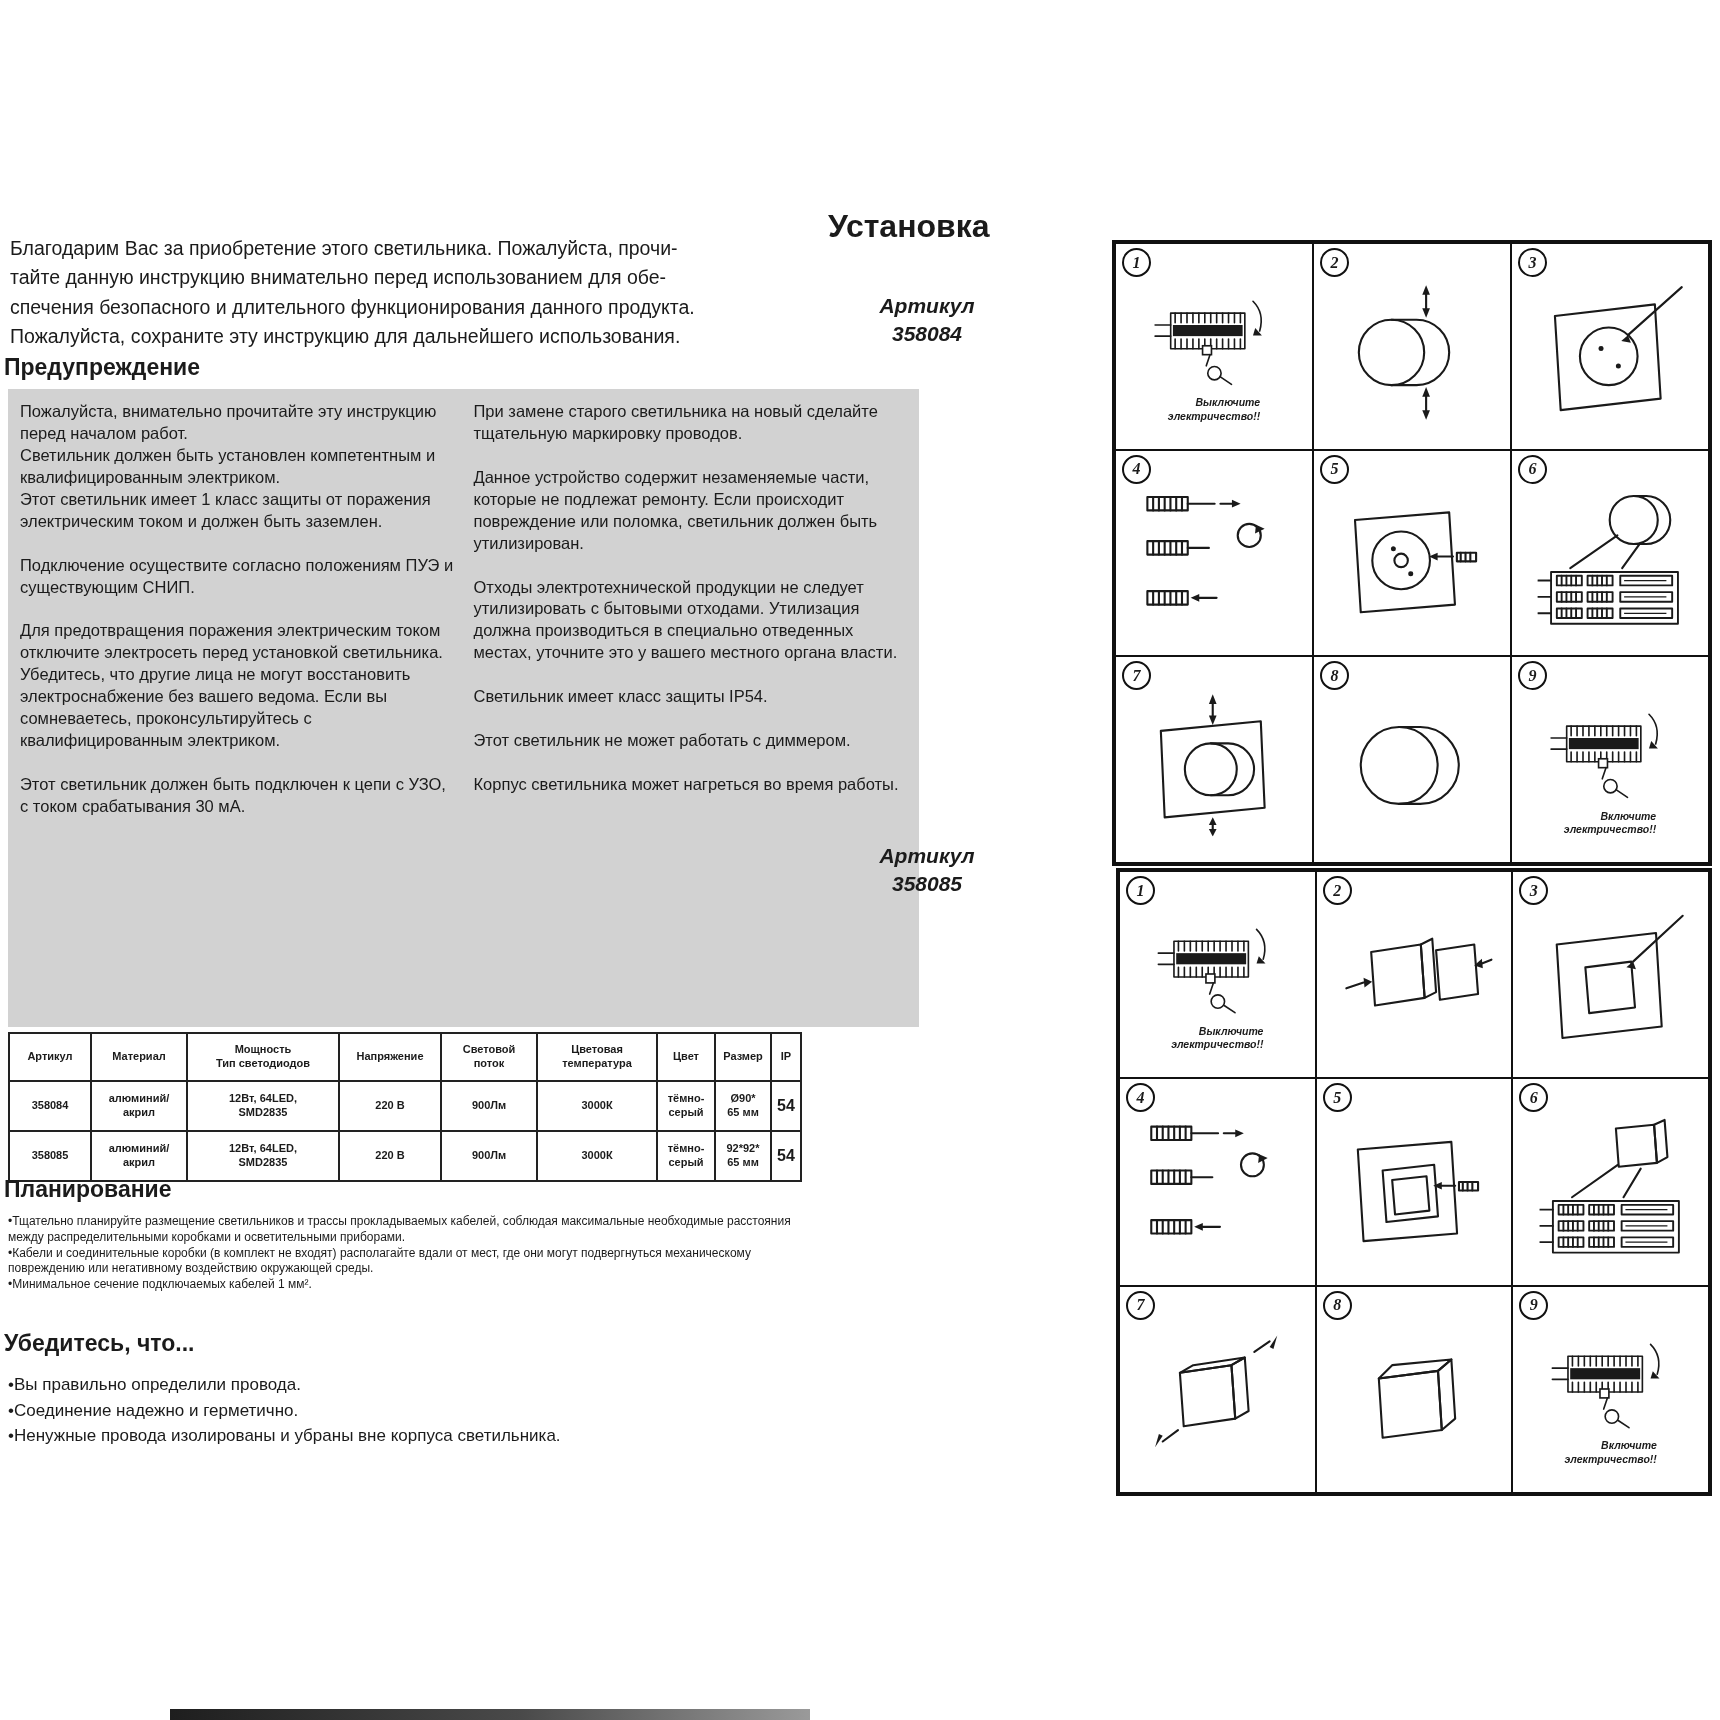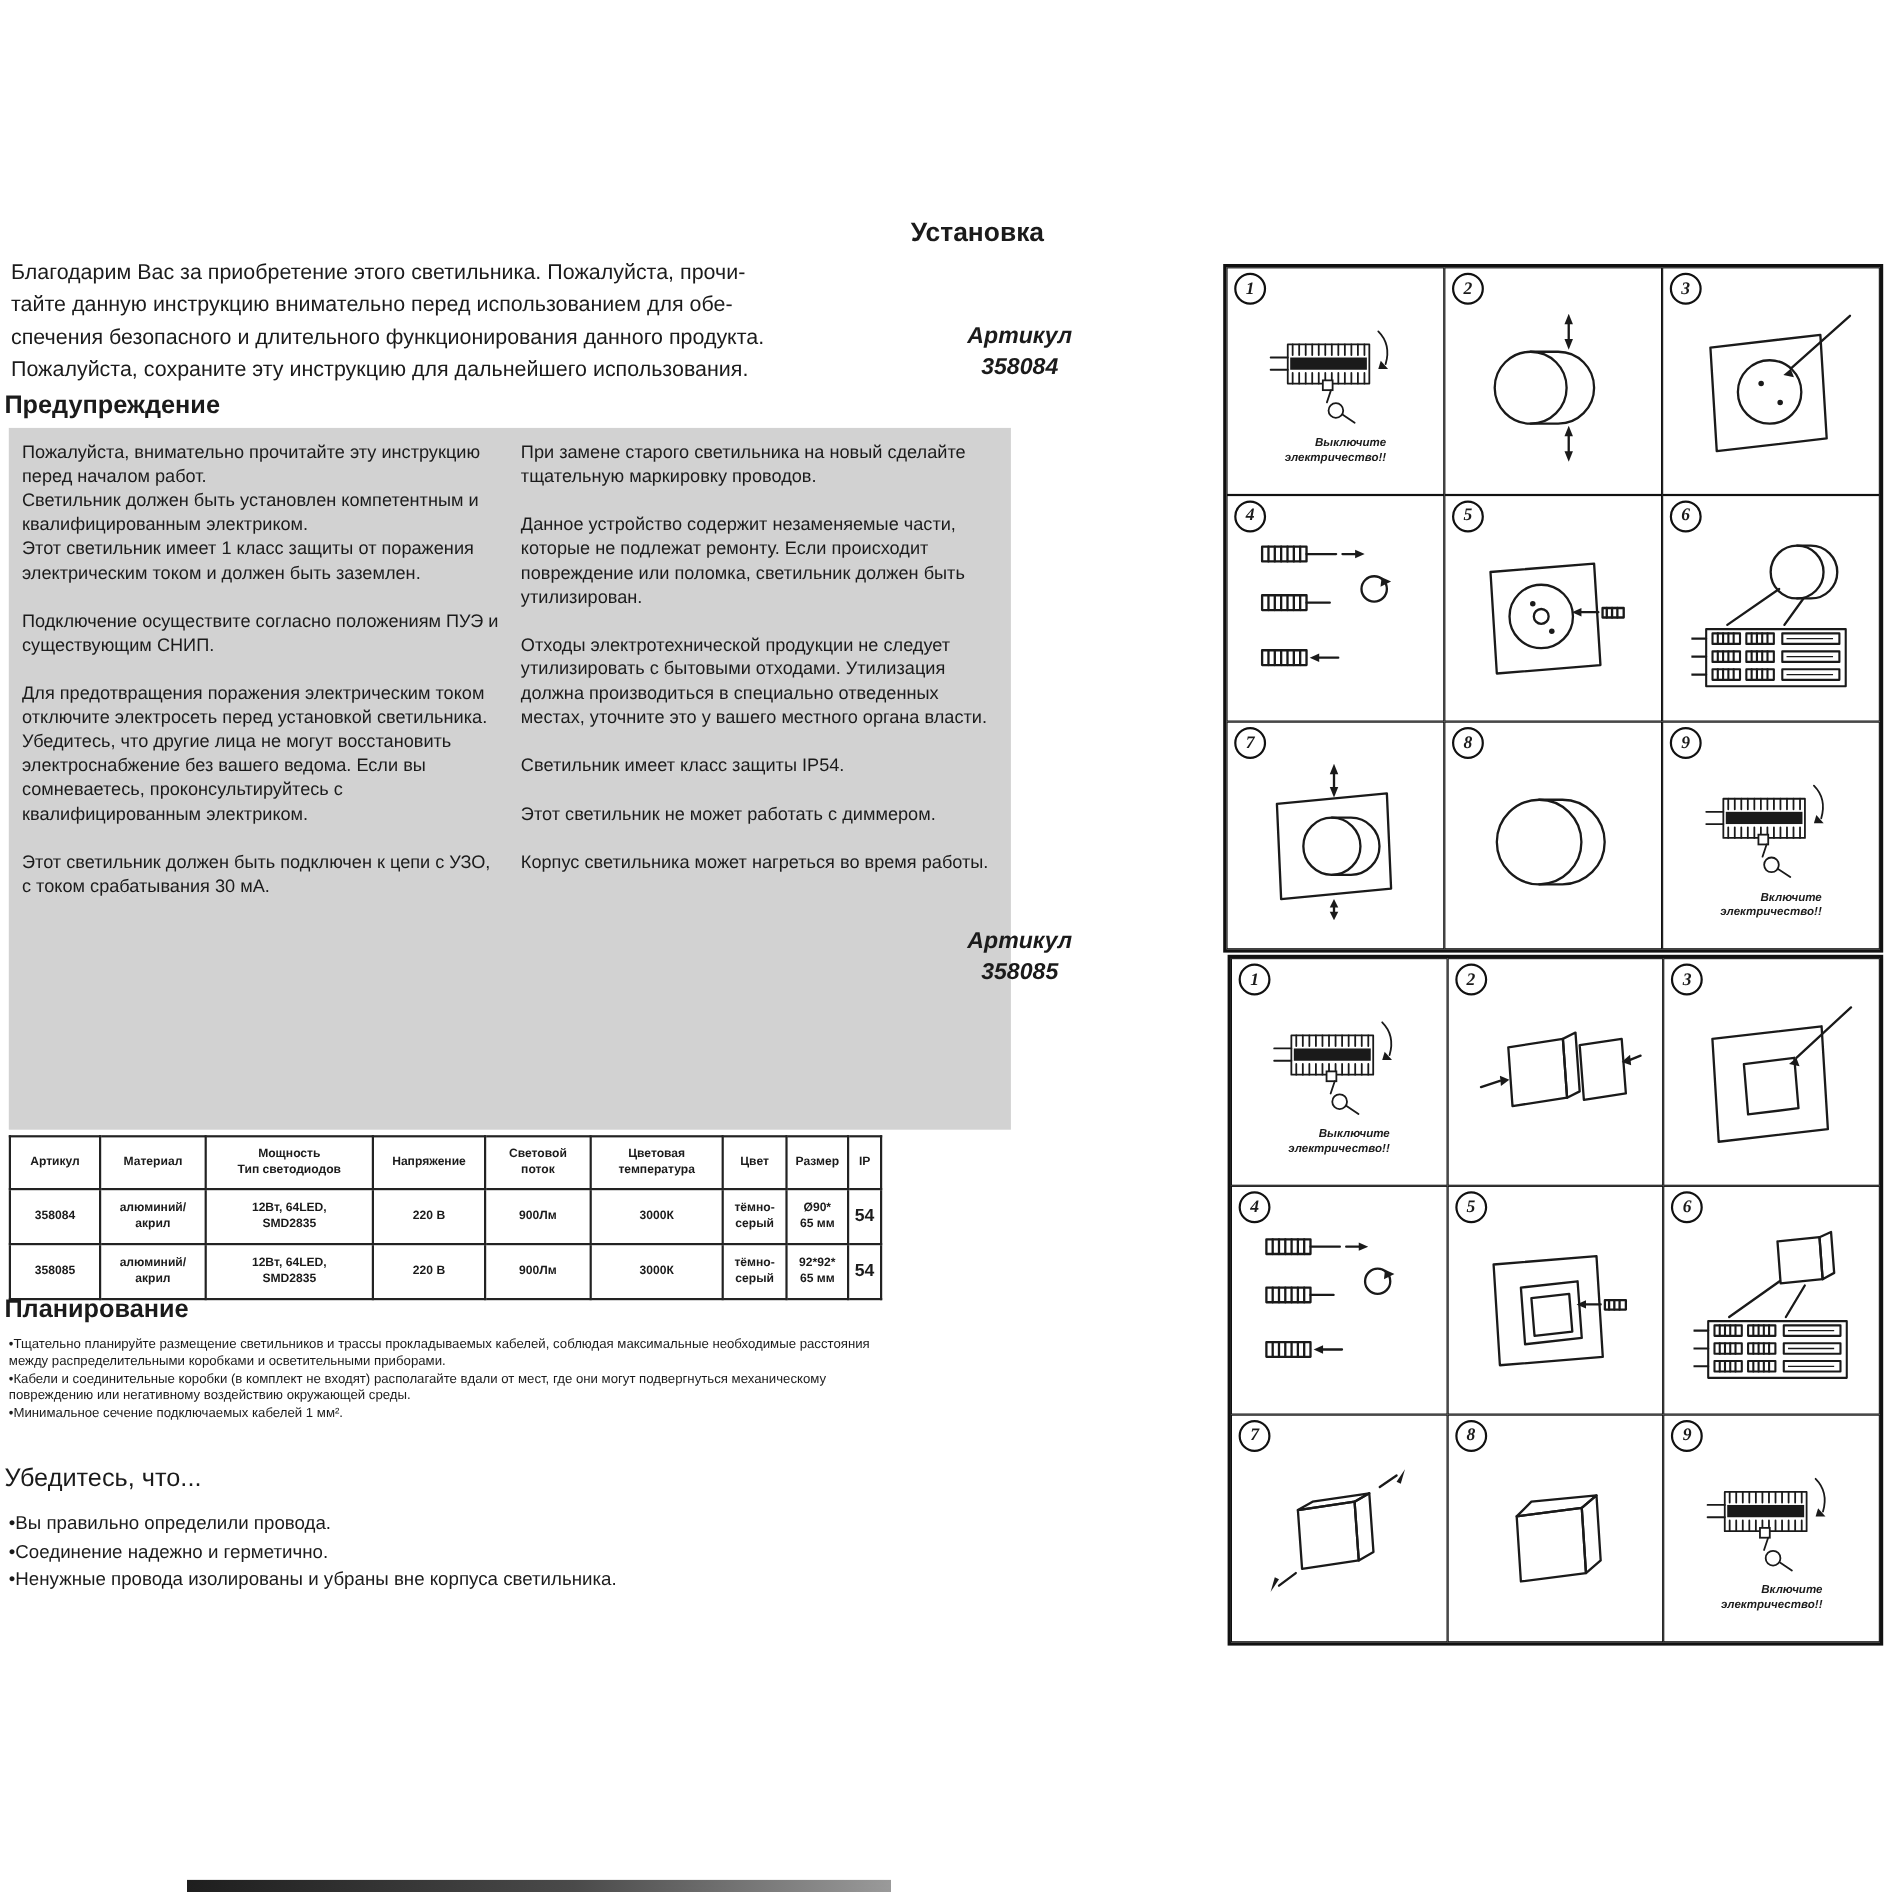--- a/index.html
+++ b/index.html
@@ -25,25 +25,25 @@
   #spec-table th,#spec-table td{
     border:2.2px solid #222;font-size:11px;font-weight:bold;text-align:center;
     vertical-align:middle;padding:3px 2px;white-space:pre-line;line-height:1.25;
   }
   #spec-table th{height:40px;}
   #spec-table td{height:42px;}
   #spec-table td.ipval{font-size:16px;}
 
   #plan-heading{left:4px;top:1176px;font-size:23px;font-weight:bold;}
   #plan-body{left:8px;top:1214px;width:788px;font-size:12px;line-height:1.32;}
-  #check-heading{left:4px;top:1330px;font-size:23px;font-weight:normal;}
+  #check-heading{left:4px;top:1330px;font-size:23px;font-weight:bold;}
   #check-body{left:8px;top:1372px;width:788px;font-size:17px;line-height:1.5;}
 
   
-  #install-heading{left:828px;top:198px;font-size:24px;font-weight:bold;}
+  #install-heading{left:828px;top:208px;font-size:32px;font-weight:bold;}
   .article{
     position:absolute;width:170px;text-align:center;font-size:21px;font-weight:bold;
     font-style:italic;line-height:1.35;white-space:pre-line;
   }
   #article-label-0{left:842px;top:292px;}
   #article-label-1{left:842px;top:842px;}
 
   .gridbox{
     position:absolute;display:grid;
     grid-template-columns:repeat(3,1fr);grid-template-rows:repeat(3,1fr);

